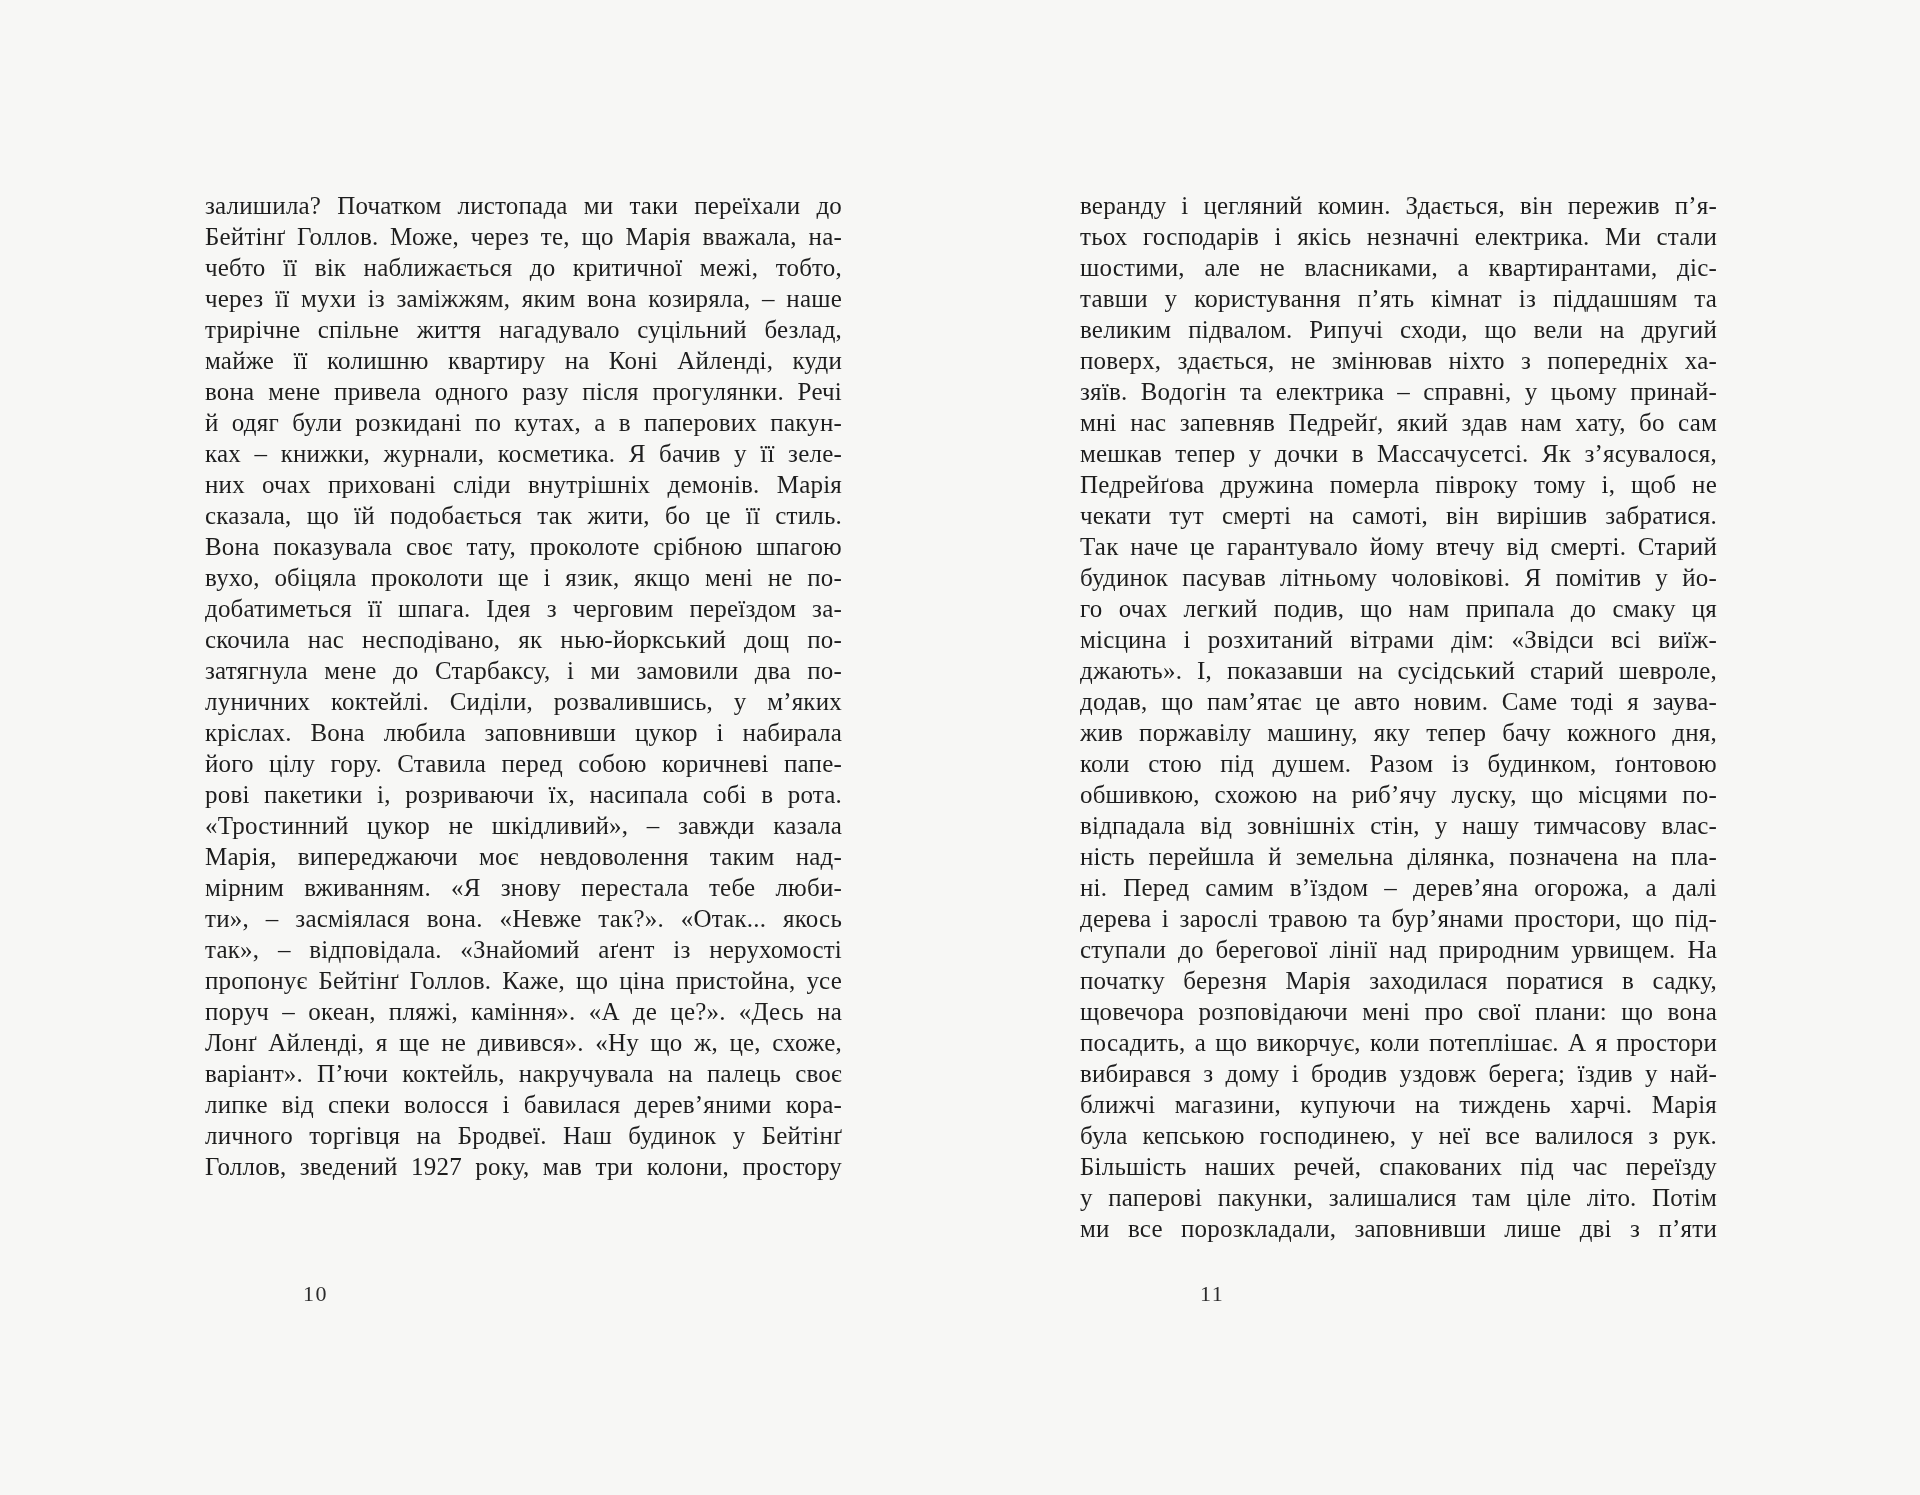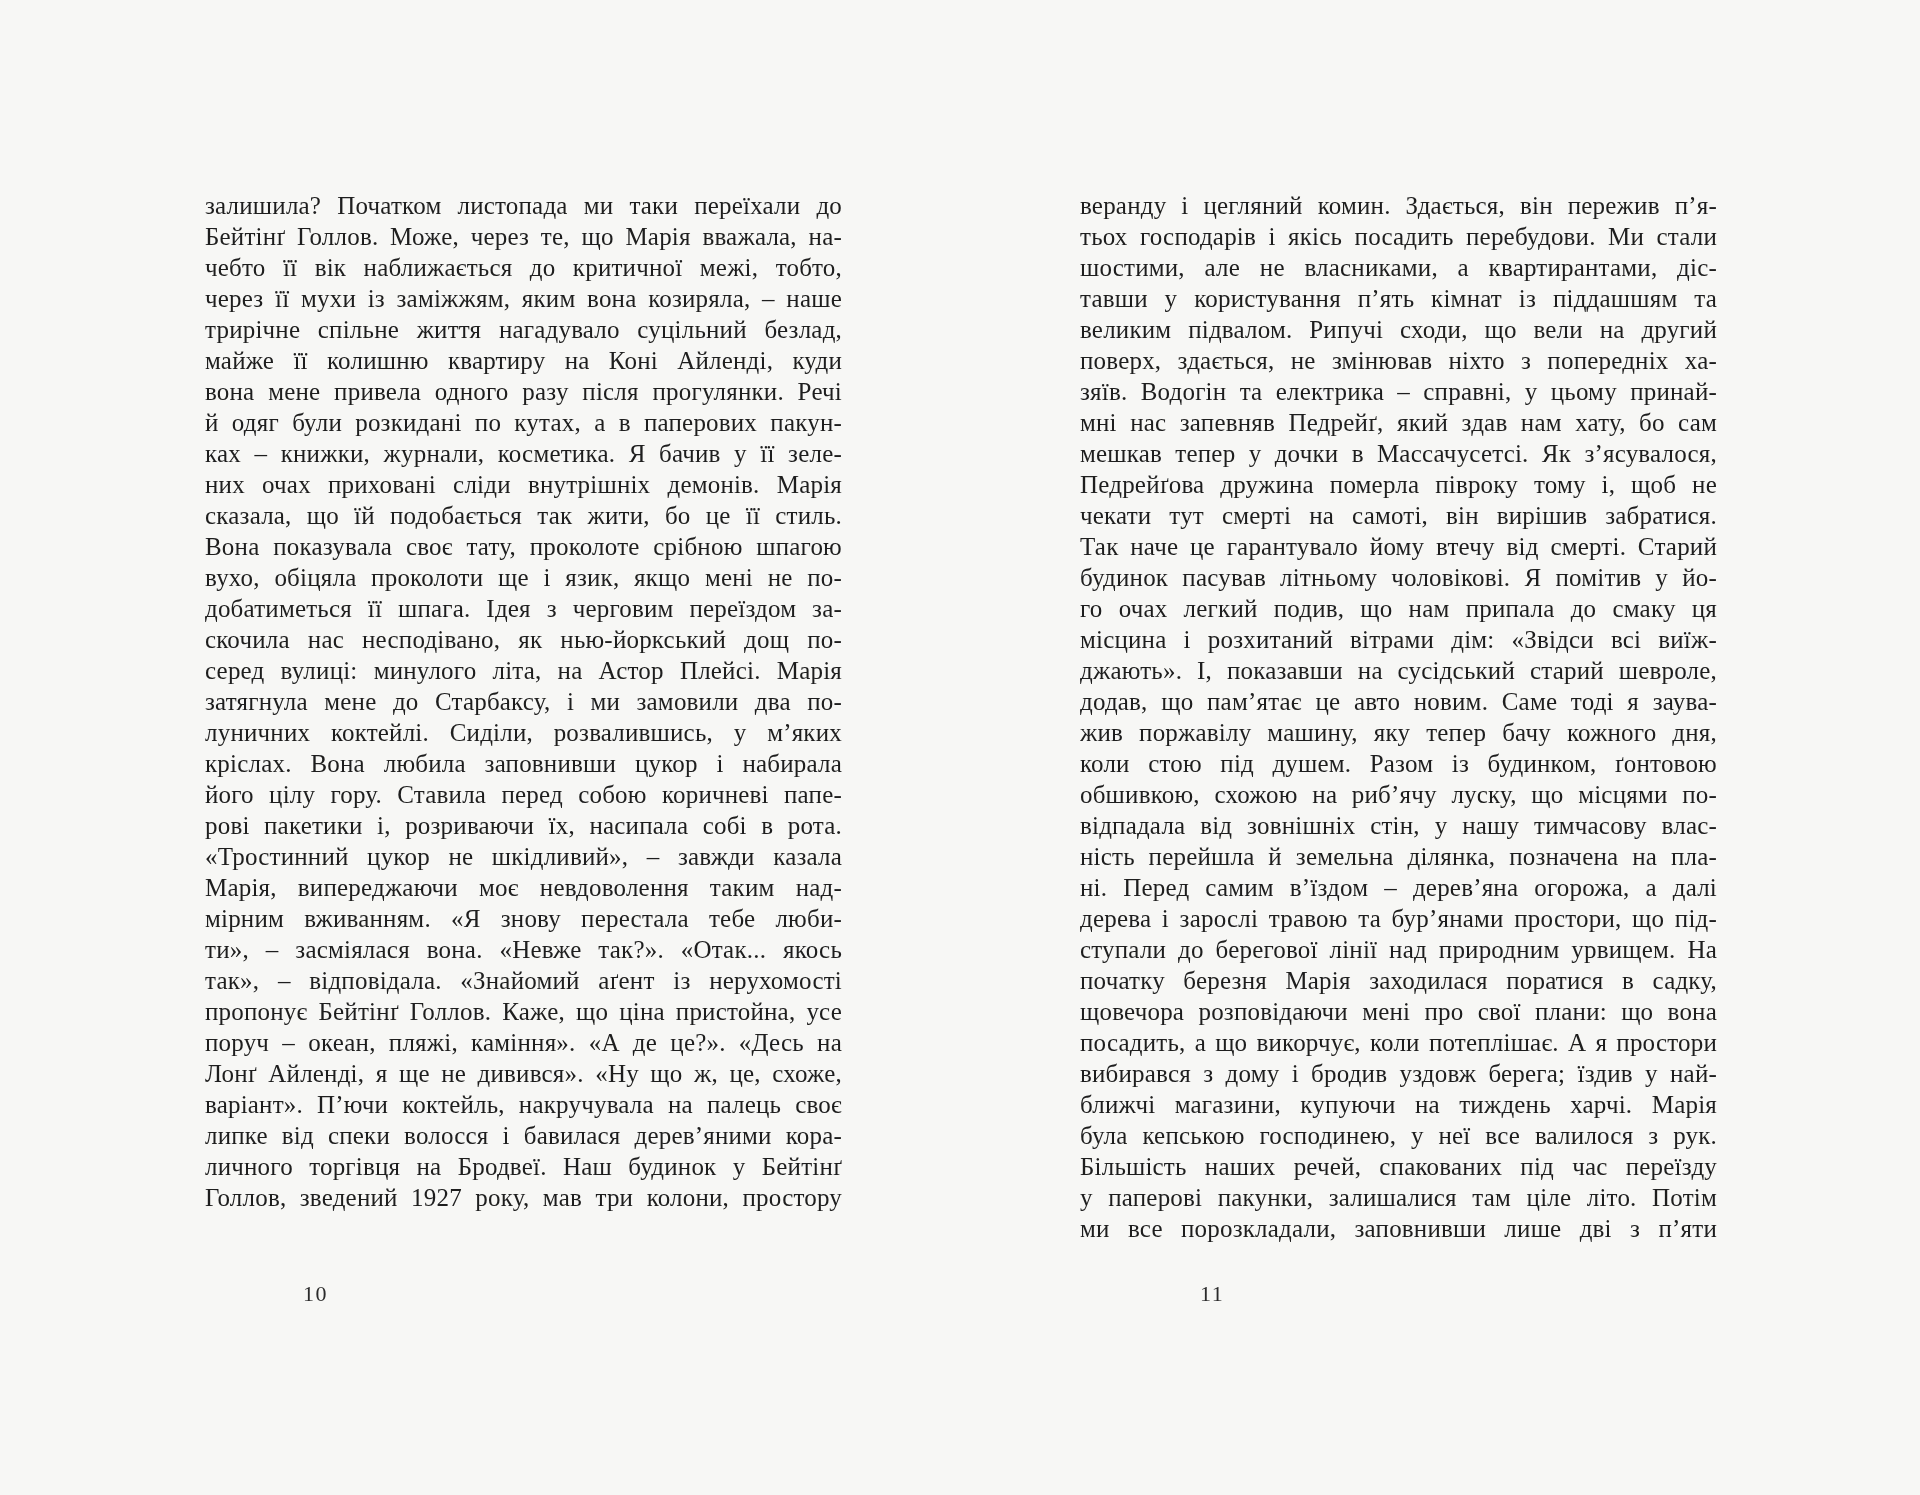--- a/index.html
+++ b/index.html
@@ -66,21 +66,20 @@
         <div class="line">майже її колишню квартиру на Коні Айленді, куди</div>
         <div class="line">вона мене привела одного разу після прогулянки. Речі</div>
         <div class="line">й одяг були розкидані по кутах, а в паперових пакун-</div>
         <div class="line">ках – книжки, журнали, косметика. Я бачив у її зеле-</div>
         <div class="line">них очах приховані сліди внутрішніх демонів. Марія</div>
         <div class="line">сказала, що їй подобається так жити, бо це її стиль.</div>
         <div class="line">Вона показувала своє тату, проколоте срібною шпагою</div>
         <div class="line">вухо, обіцяла проколоти ще і язик, якщо мені не по-</div>
         <div class="line">добатиметься її шпага. Ідея з черговим переїздом за-</div>
         <div class="line">скочила нас несподівано, як нью-йоркський дощ по-</div>
-        <div class="line">серед вулиці: минулого літа, на Астор Плейсі. Марія</div>
         <div class="line">затягнула мене до Старбаксу, і ми замовили два по-</div>
         <div class="line">луничних коктейлі. Сиділи, розвалившись, у м’яких</div>
         <div class="line">кріслах. Вона любила заповнивши цукор і набирала</div>
         <div class="line">його цілу гору. Ставила перед собою коричневі папе-</div>
         <div class="line">рові пакетики і, розриваючи їх, насипала собі в рота.</div>
         <div class="line">«Тростинний цукор не шкідливий», – завжди казала</div>
         <div class="line">Марія, випереджаючи моє невдоволення таким над-</div>
         <div class="line">мірним вживанням. «Я знову перестала тебе люби-</div>
         <div class="line">ти», – засміялася вона. «Невже так?». «Отак... якось</div>
         <div class="line">так», – відповідала. «Знайомий аґент із нерухомості</div>
@@ -91,21 +90,21 @@
         <div class="line">липке від спеки волосся і бавилася дерев’яними кора-</div>
         <div class="line">личного торгівця на Бродвеї. Наш будинок у Бейтінґ</div>
         <div class="line">Голлов, зведений 1927 року, мав три колони, простору</div>
       </div>
     <div class="folio">10</div>
   </section>
 
   <section class="page page-right">
     <div class="text-block">
         <div class="line">веранду і цегляний комин. Здається, він пережив п’я-</div>
-        <div class="line">тьох господарів і якісь посадить перебудови. Ми стали</div>
+        <div class="line">тьох господарів і якісь незначні електрика. Ми стали</div>
         <div class="line">шостими, але не власниками, а квартирантами, діс-</div>
         <div class="line">тавши у користування п’ять кімнат із піддашшям та</div>
         <div class="line">великим підвалом. Рипучі сходи, що вели на другий</div>
         <div class="line">поверх, здається, не змінював ніхто з попередніх ха-</div>
         <div class="line">зяїв. Водогін та електрика – справні, у цьому принай-</div>
         <div class="line">мні нас запевняв Педрейґ, який здав нам хату, бо сам</div>
         <div class="line">мешкав тепер у дочки в Массачусетсі. Як з’ясувалося,</div>
         <div class="line">Педрейґова дружина померла півроку тому і, щоб не</div>
         <div class="line">чекати тут смерті на самоті, він вирішив забратися.</div>
         <div class="line">Так наче це гарантувало йому втечу від смерті. Старий</div>

